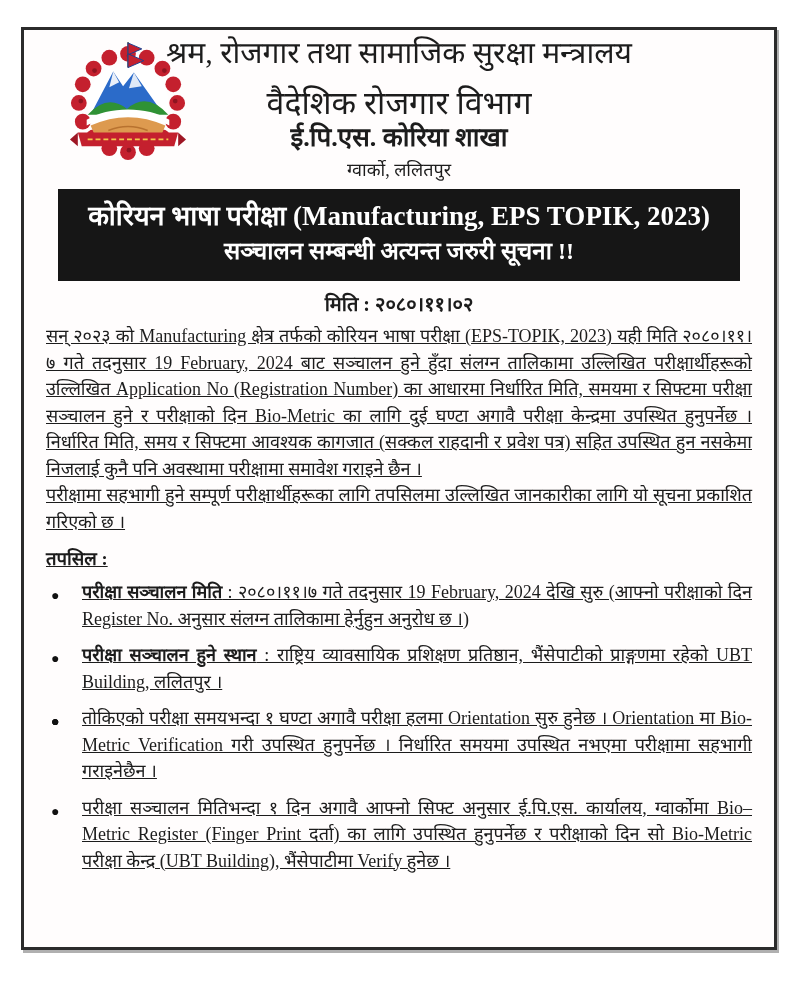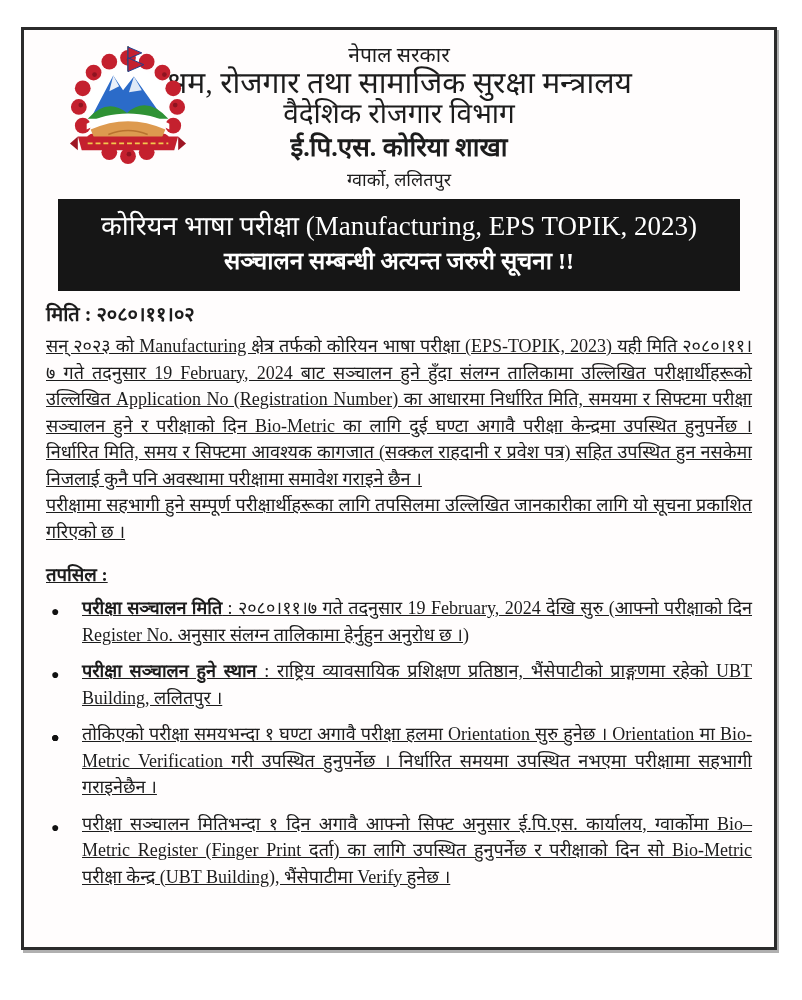--- a/index.html
+++ b/index.html
@@ -21,46 +21,47 @@
     overflow: hidden;
   }
   
   .letterhead { position: relative; text-align: center; }
   .emblem {
     position: absolute; left: 16px; top: 4px;
     width: 132px; height: 120px;
   }
   .lh-line1 { font-size: 21px; line-height: 26px; margin-top: 4px; }
   .lh-line2 { font-size: 30px; line-height: 30px; }
-  .lh-line3 { font-size: 28px; line-height: 31px; }
+  .lh-line3 { font-size: 32px; line-height: 31px; margin-top: 20px; }
   .lh-line4 { font-size: 26px; line-height: 38px; font-weight: bold; }
   .lh-line5 { font-size: 18px; line-height: 27px; }
   
   .banner {
     margin: 5px 12px 0 12px;
     background: #161616;
     color: #ffffff;
     text-align: center;
     padding: 9px 4px 13px 4px;
   }
-  .banner-line1 { font-size: 27px; line-height: 36px; font-weight: normal; text-align: center; }
+  .banner-line1 { font-size: 27px; line-height: 36px; font-weight: bold; text-align: center; }
   .banner-line2 { font-size: 24px; line-height: 34px; font-weight: bold; }
   
   .date-line {
+    text-align: center;
     font-size: 20px; font-weight: bold;
     margin-top: 10px; line-height: 26px;
   }
   
   .body-text { margin-top: 6px; text-decoration: underline; }
   .para {
     font-size: 18px; line-height: 26.5px;
     text-align: justify;
   }
   .details-heading {
-    font-size: 18.5px; font-weight: bold; line-height: 26px; margin-top: 17px;
+    font-size: 18.5px; font-weight: bold; line-height: 26px; margin-top: 11px;
   }
   ul.bullets { list-style: none; margin-top: 7px; }
   ul.bullets li {
     position: relative;
     padding-left: 36px;
     margin-bottom: 10px;
     font-size: 18px; line-height: 26.5px;
     text-align: justify;
   }
   ul.bullets li .marker {
@@ -123,21 +124,20 @@
       <path d="M14,92 L6,99 L14,106 Z" fill="#9e1624"></path>
       <path d="M116,92 L124,99 L116,106 Z" fill="#9e1624"></path>
       <path d="M14,92 L116,92 L112,106 L18,106 Z" fill="#c4202e"></path>
       <path d="M24,99 H106" stroke="#f2c94c" stroke-width="2" stroke-dasharray="5 3" fill="none"></path>
 
       <line x1="65" y1="0" x2="65" y2="26" stroke="#555" stroke-width="1.5"></line>
       <path d="M65,1 L79,7 L65,13 Z" fill="#c4202e" stroke="#1d3f8f" stroke-width="1"></path>
       <path d="M65,12 L81,19 L65,26 Z" fill="#c4202e" stroke="#1d3f8f" stroke-width="1"></path>
     </svg>
 
-    <div class="lh-line1">नेपाल सरकार</div>
     <div class="lh-line2">श्रम, रोजगार तथा सामाजिक सुरक्षा मन्त्रालय</div>
     <div class="lh-line3">वैदेशिक रोजगार विभाग</div>
     <div class="lh-line4">ई.पि.एस. कोरिया शाखा</div>
     <div class="lh-line5">ग्वार्को, ललितपुर</div>
   </div>
 
   <div class="banner">
     <div class="banner-line1">कोरियन भाषा परीक्षा (Manufacturing, EPS TOPIK, 2023)</div>
     <div class="banner-line2">सञ्चालन सम्बन्धी अत्यन्त जरुरी सूचना !!</div>
   </div>

